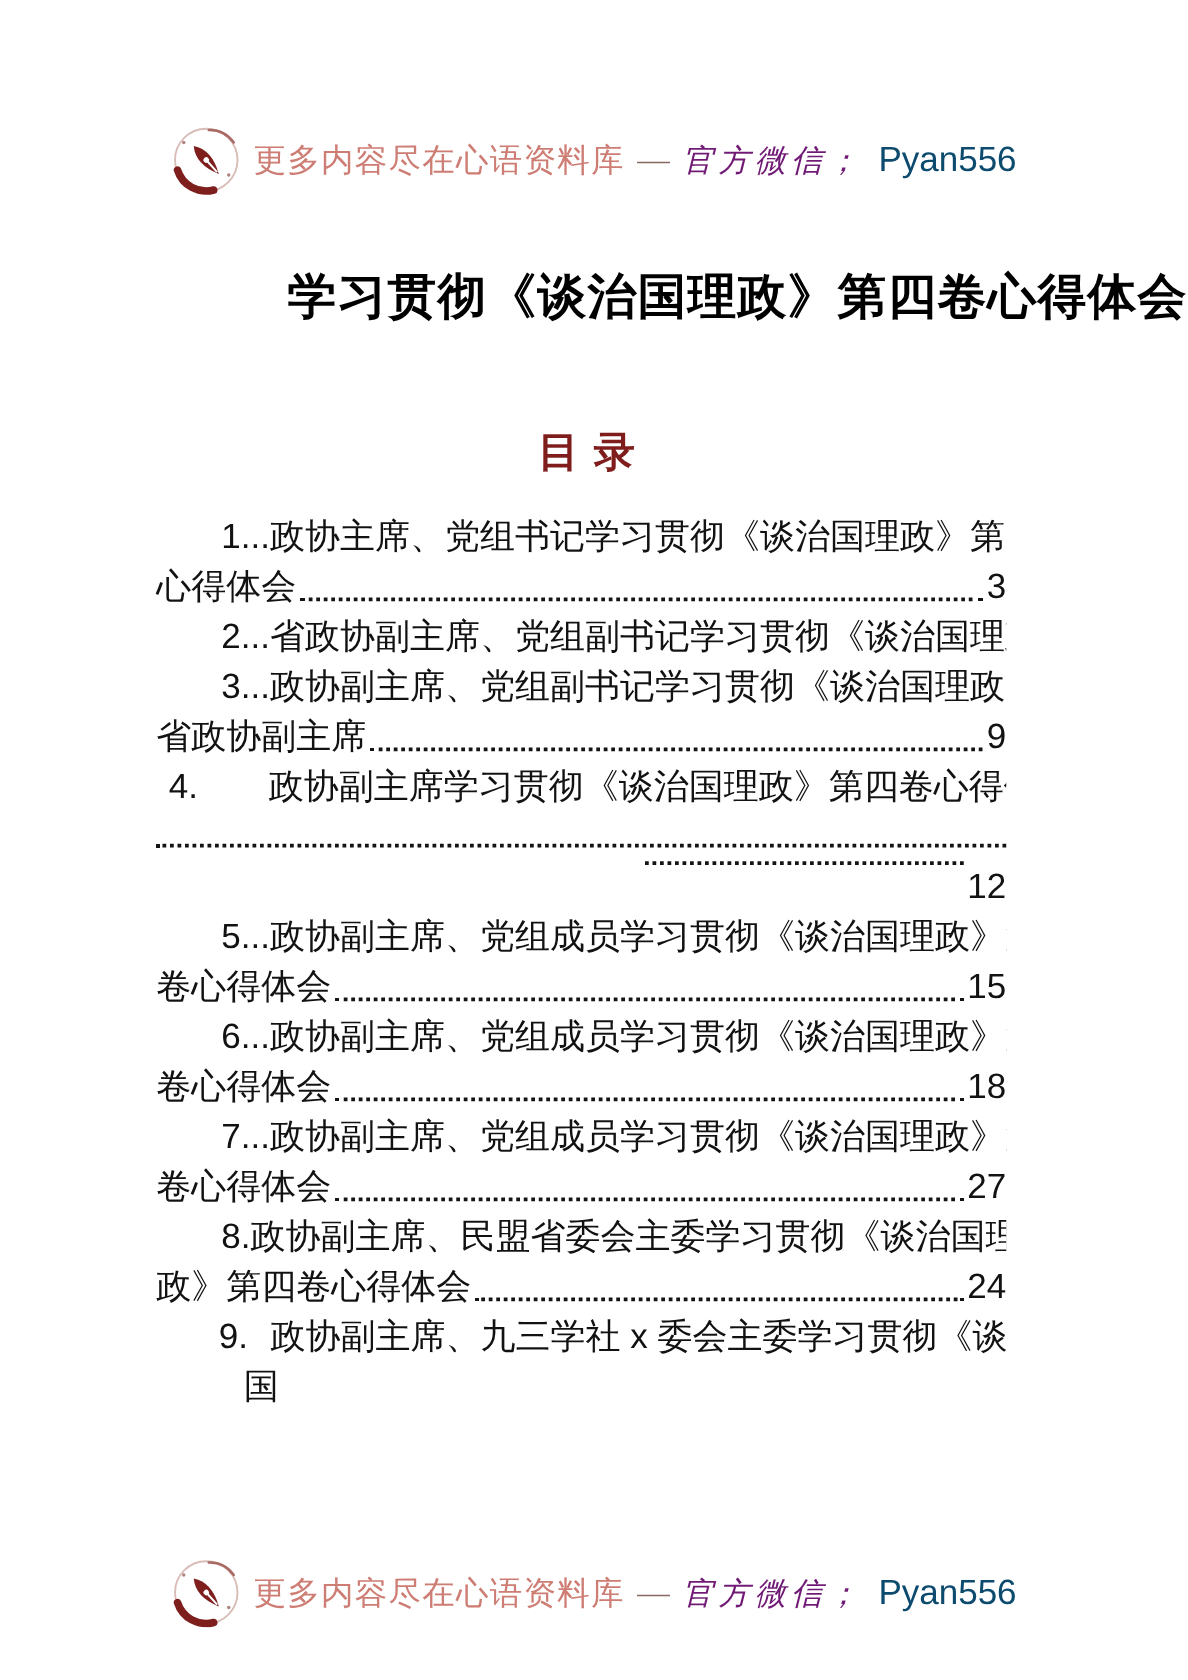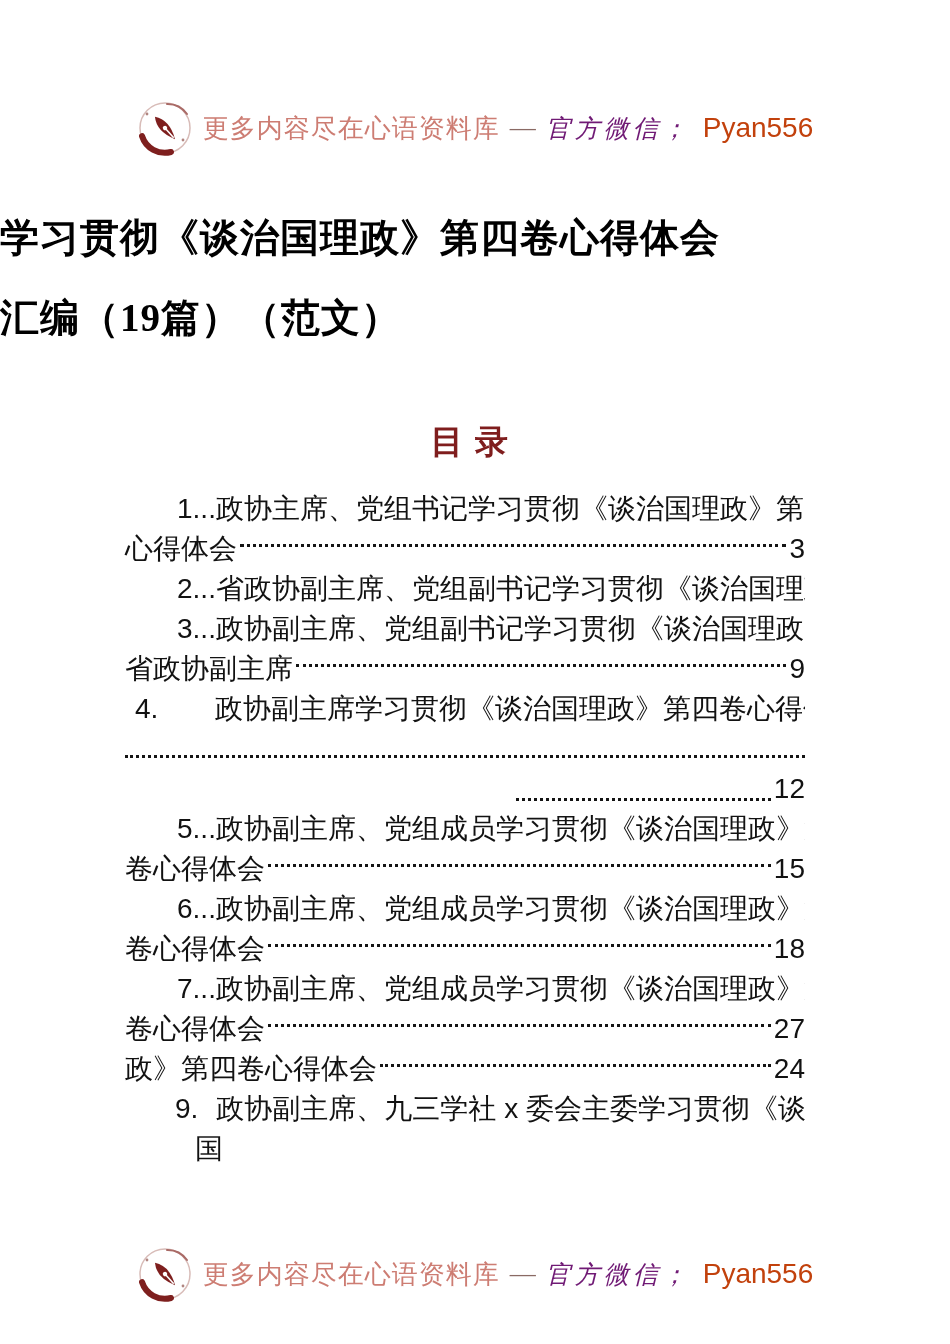--- a/index.html
+++ b/index.html
@@ -41,28 +41,28 @@
     font-family: "Liberation Serif", "DejaVu Serif", serif;
     font-style: italic;
     font-size: 25px;
     letter-spacing: 4px;
     color: #701a75;
     white-space: nowrap;
   }
   .wm-id {
     font-family: "Liberation Sans", "DejaVu Sans", sans-serif;
     font-size: 28px;
-    color: #c2410c;
+    color: #0c4a6e;
     margin-left: 2px;
   }
 
   
   .doc-title {
-    text-align: left;
-    font-family: Liberation Serif, serif;
+    text-align: right;
+    font-family: Liberation Sans, sans-serif;
     font-weight: 700;
     color: #000;
   }
   .doc-title .t1 {
     margin-top: 56px;
     font-size: 39px;
     letter-spacing: 1px;
     line-height: 52px;
   }
   .doc-title .t2 {
@@ -89,40 +89,40 @@
     line-height: 40px;
     color: #121212;
   }
   .toc-item { margin: 0; }
   .l1 {
     text-indent: 52px;
     white-space: nowrap;
     overflow: hidden;
   }
   .l1.flexline { display: flex; text-indent: 0; }
-  .l2 { display: flex; align-items: center; }
+  .l2 { display: flex; align-items: flex-end; }
   .leader {
     flex: 1 1 auto;
     min-width: 16px;
     border-bottom: 3px dotted #141414;
     margin: 0 3px 8px 3px;
   }
   .pg { flex: 0 0 auto; }
 
   
   .item4-l1 { padding-left: 10px; }
   .num4 { width: 80px; flex: 0 0 auto; }
   .dots-full { height: 40px; position: relative; }
   .dots-full::after {
     content: "";
     position: absolute;
     left: 0; right: 0; bottom: 11px;
     border-top: 3.5px dotted #141414;
   }
-  .dots-page { height: 40px; display: flex; align-items: flex-end; }
+  .dots-page { height: 40px; display: flex; align-items: flex-start; }
   .dots-page .leader { margin-left: 391px; }
 
   
   .item9-l1 { padding-left: 50px; }
   .num9 { margin-right: 18px; flex: 0 0 auto; }
   .item9-l2 { padding-left: 70px; }
 </style>
 </head>
 <body>
 
@@ -142,21 +142,20 @@
       <circle cx="46" cy="40" r="1.4" fill="#b08580"></circle>
     </svg>
     <span class="wm-main">更多内容尽在心语资料库</span>
       <span class="wm-dash">—</span>
       <span class="wm-script">官方微信；</span>
       <span class="wm-id">Pyan556</span>
   </div>
 
   <div class="doc-title">
     <div class="t1">学习贯彻《谈治国理政》第四卷心得体会</div>
-    <div class="t2">汇编（19篇）（范文）</div>
   </div>
 
   <div class="toc-heading">目录</div>
 
   <div class="toc-list">
 
     <div class="toc-item">
       <div class="l1">1...政协主席、党组书记学习贯彻《谈治国理政》第四卷</div>
       <div class="l2">
         <span>心得体会</span>
@@ -211,20 +210,21 @@
     <div class="toc-item">
       <div class="l1">7...政协副主席、党组成员学习贯彻《谈治国理政》第四</div>
       <div class="l2">
         <span>卷心得体会</span>
         <span class="leader"></span>
         <span class="pg">27</span>
       </div>
     </div>
 
     <div class="toc-item">
+      <div class="l1">8.政协副主席、民盟省委会主委学习贯彻《谈治国理</div>
       <div class="l2">
         <span>政》第四卷心得体会</span>
         <span class="leader"></span>
         <span class="pg">24</span>
       </div>
     </div>
 
     <div class="toc-item">
       <div class="l1 flexline item9-l1">
         <span class="num9">9.</span>

